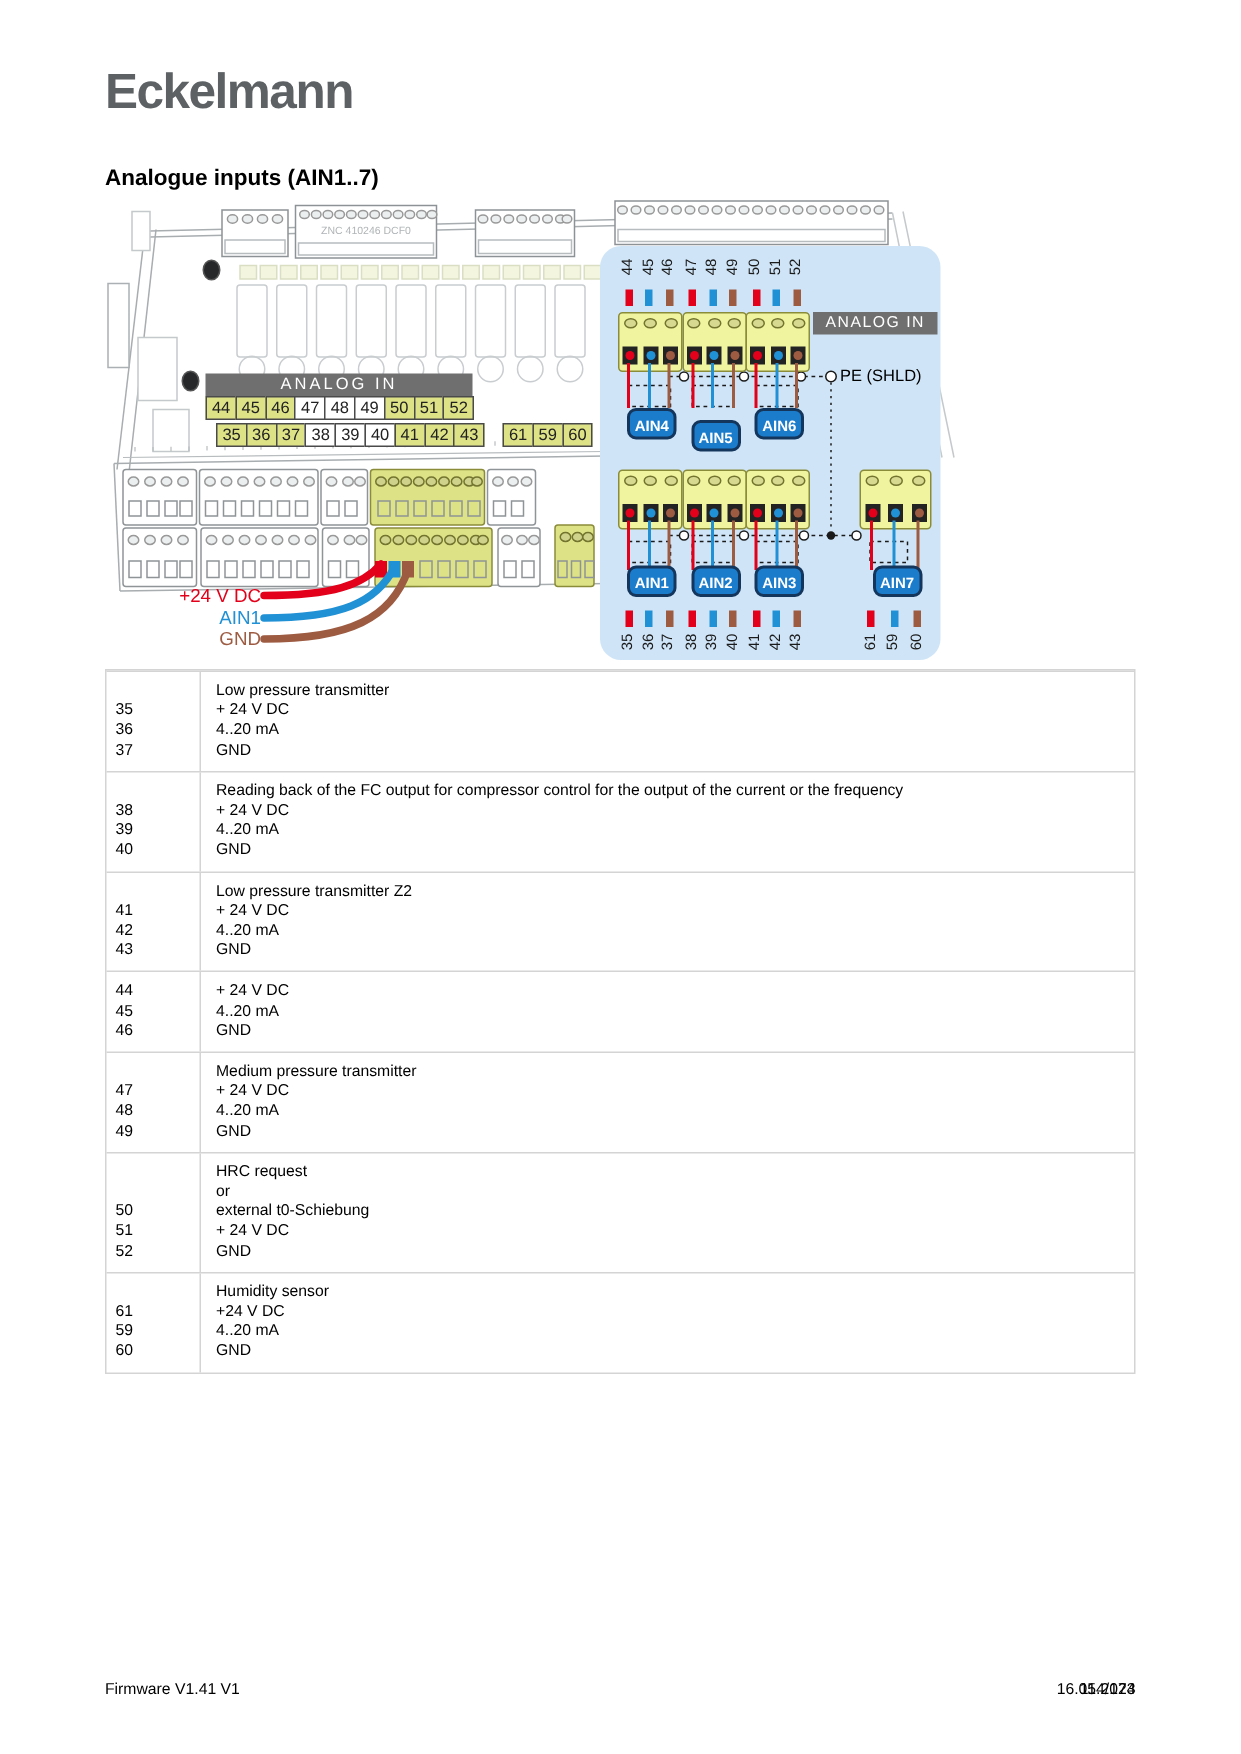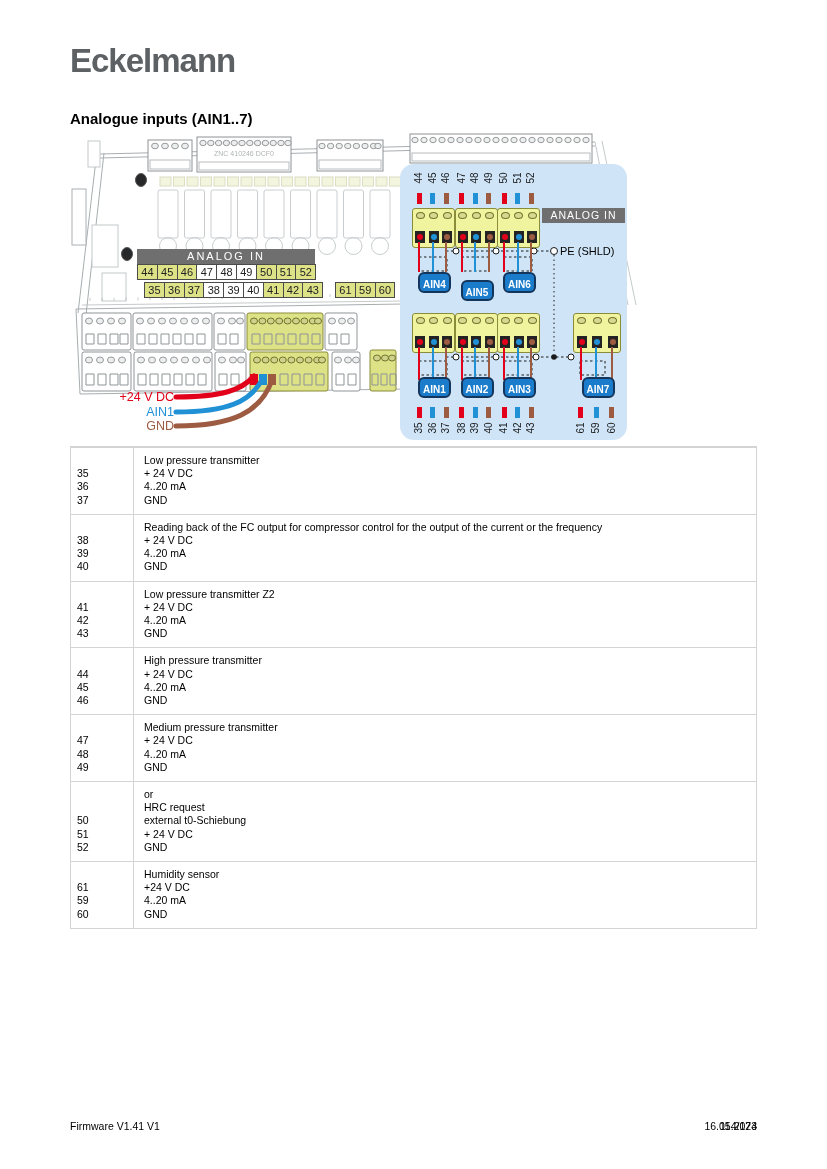--- a/index.html
+++ b/index.html
@@ -560,21 +560,20 @@
           <div>GND</div>
         </div>
       </div>
       <div class="trow">
         <div class="tcol1">
           <div>44</div>
           <div>45</div>
           <div>46</div>
         </div>
         <div class="tcol2">
-          <div>High pressure transmitter</div>
           <div>+ 24 V DC</div>
           <div>4..20 mA</div>
           <div>GND</div>
         </div>
       </div>
       <div class="trow">
         <div class="tcol1">
           <div>47</div>
           <div>48</div>
           <div>49</div>
@@ -586,22 +585,22 @@
           <div>GND</div>
         </div>
       </div>
       <div class="trow">
         <div class="tcol1">
           <div>50</div>
           <div>51</div>
           <div>52</div>
         </div>
         <div class="tcol2">
+          <div>HRC request</div>
           <div>or</div>
-          <div>HRC request</div>
           <div>external t0-Schiebung</div>
           <div>+ 24 V DC</div>
           <div>GND</div>
         </div>
       </div>
       <div class="trow">
         <div class="tcol1">
           <div>61</div>
           <div>59</div>
           <div>60</div>

